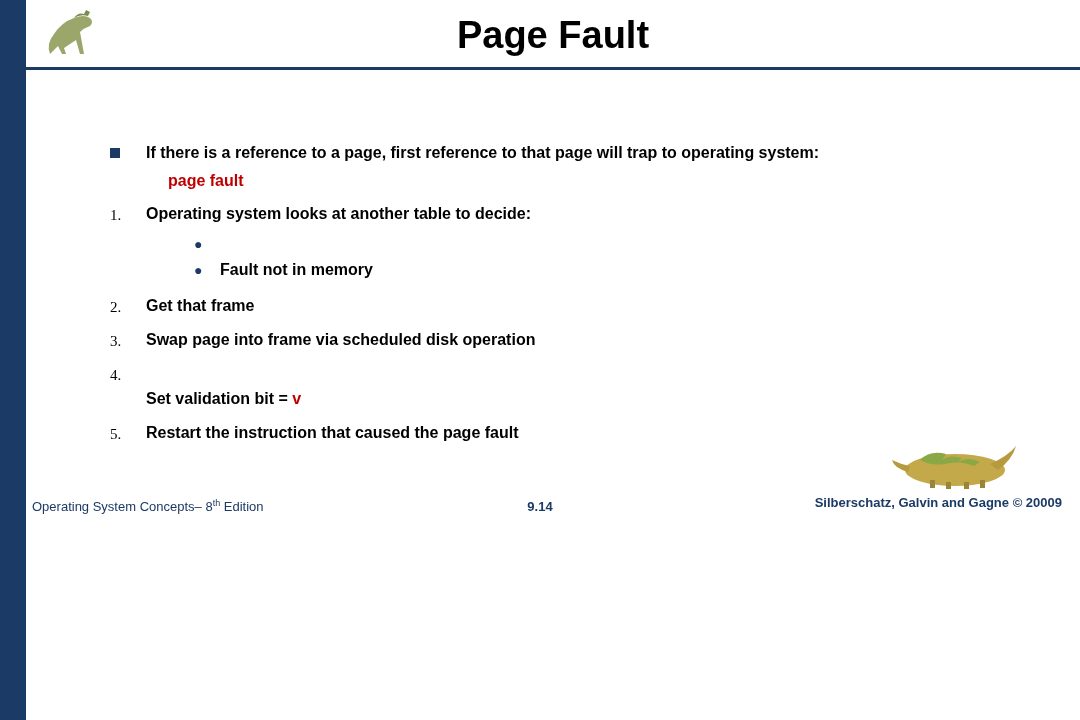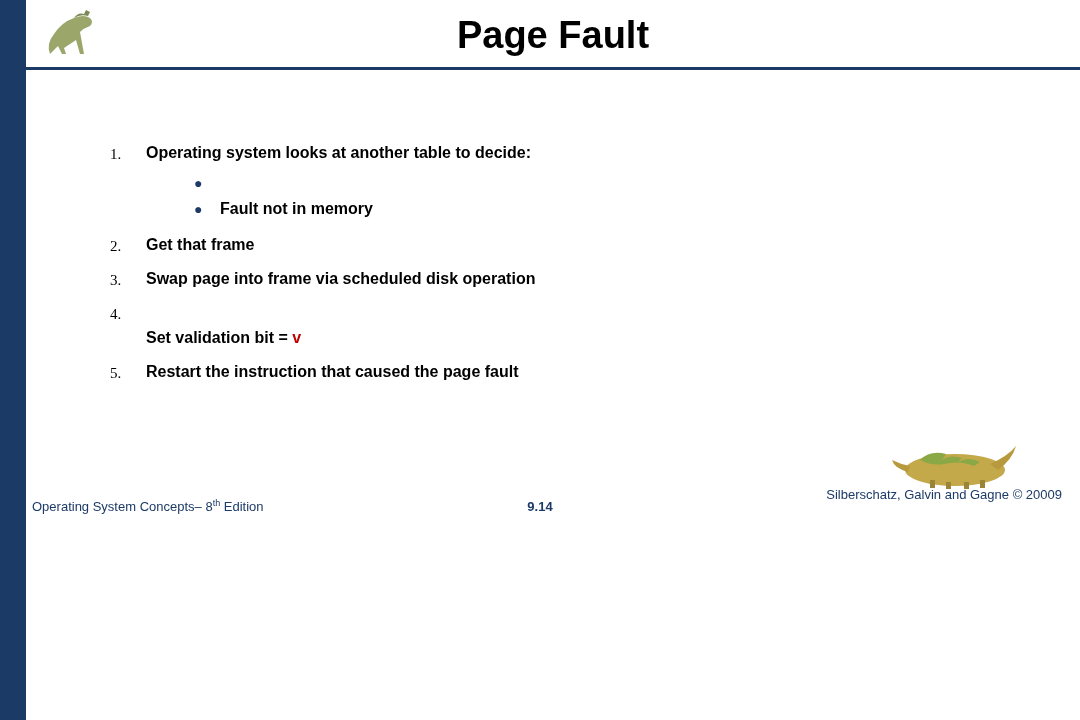--- a/index.html
+++ b/index.html
@@ -17,21 +17,21 @@
   .num { font-family: "Times New Roman", serif; font-size: 15px; }
   .body { flex: 1; font-weight: bold; }
   .pf { color: #c00000; font-weight: bold; margin-left: 22px; display: block; margin-top: 2px; }
   .sub { margin-left: 48px; margin-top: 4px; }
   .sub-row { display: flex; margin-bottom: 2px; }
   .dot { width: 26px; flex-shrink: 0; font-size: 14px; color: #1c3a66; padding-top: 2px; }
   .vbit { font-weight: bold; color: #c00000; }
   .footer-left { position: absolute; left: 32px; bottom: 10px; font-size: 13px; font-weight: normal; color: #1c3a66; text-align: center; }
   .footer-left sup { font-size: 9px; }
   .footer-center { position: absolute; left: 0; right: 0; bottom: 10px; text-align: center; font-size: 13px; font-weight: bold; color: #1c3a66; }
-  .footer-right { position: absolute; right: 18px; bottom: 22px; font-size: 13px; font-weight: normal; color: #1c3a66; margin-top: 33px; }
+  .footer-right { position: absolute; right: 18px; bottom: 14px; font-size: 13px; font-weight: bold; color: #1c3a66; margin-top: 33px; }
   .dino-br { position: absolute; right: 60px; bottom: 34px; width: 130px; height: 60px; }
 </style>
 </head>
 <body>
 
 <div class="slide">
   <div class="sidebar"></div>
 
   <div class="dino-tl">
     <svg viewBox="0 0 66 58">
@@ -40,20 +40,27 @@
     </svg>
   </div>
 
   <div class="title-area">
     <div class="title">Page Fault</div>
     <div class="title-rule"></div>
   </div>
 
   <div class="content">
 
+    <div class="row">
+      <div class="marker"><span class="sq"></span></div>
+      <div class="body">
+        <span>If there is a reference to a page, first reference to that page will trap to operating system:</span>
+        <span class="pf">page fault</span>
+      </div>
+    </div>
 
     <div class="row">
       <div class="marker"><span class="num">1.</span></div>
       <div class="body">
         <span>Operating system looks at another table to decide:</span>
         <div class="sub">
           <div class="sub-row">
             <div class="dot">●</div>
           </div>
           <div class="sub-row">

